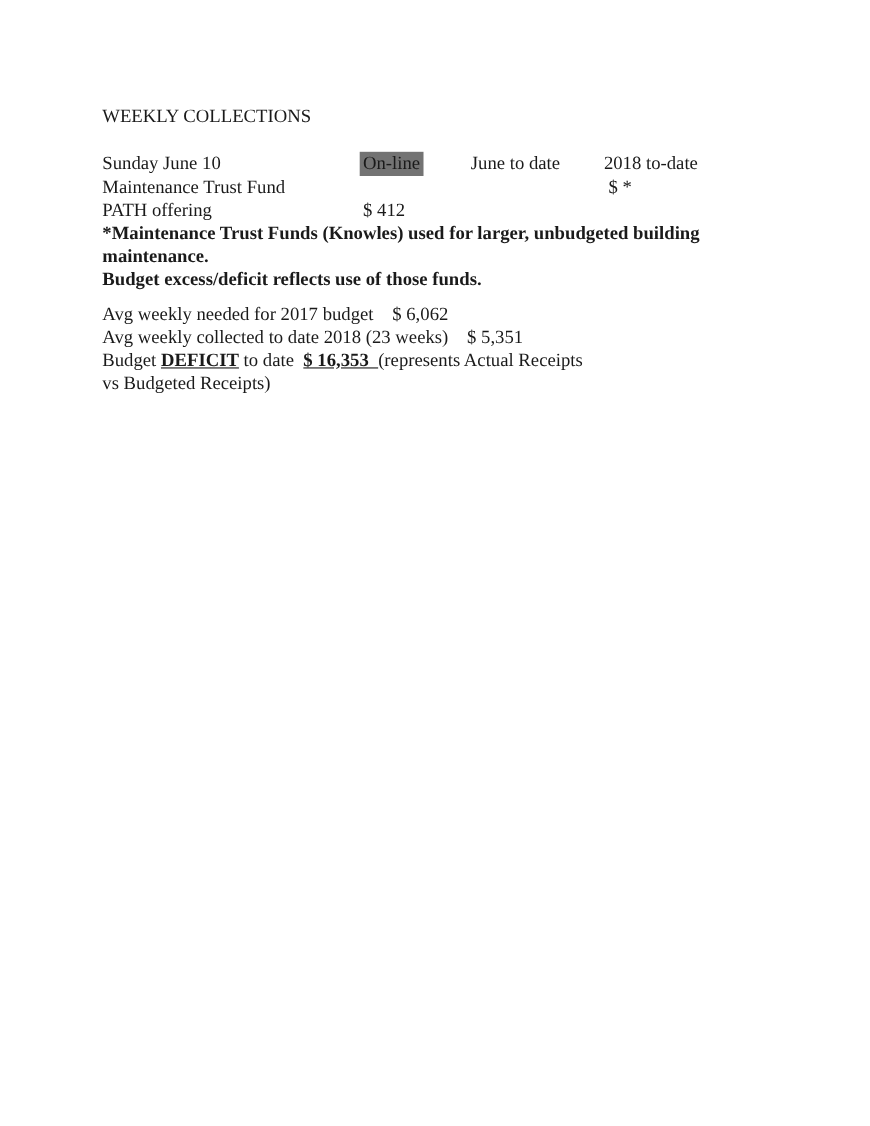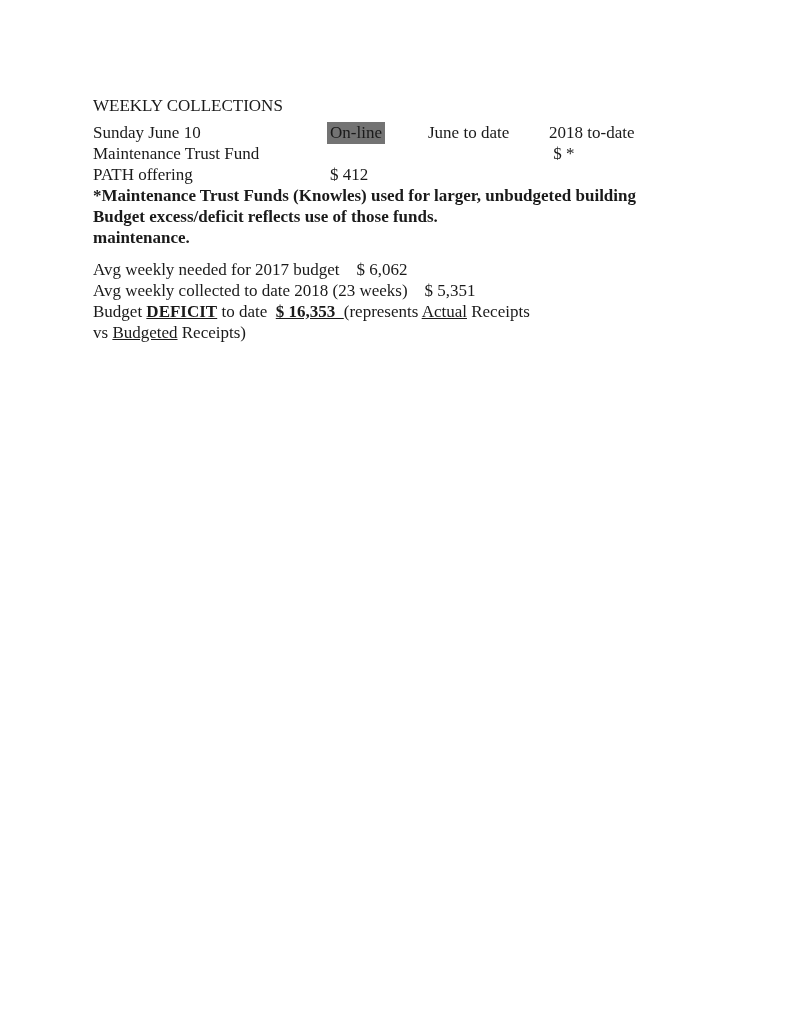--- a/index.html
+++ b/index.html
@@ -15,21 +15,21 @@
     overflow: hidden;
   }
   .content {
     position: absolute;
     left: 93px;
     top: 95px;
     width: 600px;
   }
   .title {
     white-space: pre-wrap;
-    margin-bottom: 6px;
+    margin-bottom: 22px;
   }
   .table { }
   .row {
     display: grid;
     grid-template-columns: 237px 98px 121px 1fr;
     line-height: 21px;
   }
   .cell { white-space: pre-wrap; }
   .hl {
     background: #737373;
@@ -40,21 +40,21 @@
     font-weight: 700;
     margin-bottom: 11px;
   }
   .footnote div { white-space: pre-wrap; }
   .summary div { white-space: pre-wrap; }
   .bu {
     font-weight: 700;
     text-decoration: underline;
     font-family: Liberation Serif, serif;
   }
-  .u { text-decoration: underline; }
+  .u { }
 </style>
 </head>
 <body>
 
 <div class="content">
 
   <div class="title">WEEKLY COLLECTIONS</div>
 
   <div class="table">
     <div class="row">
@@ -72,22 +72,22 @@
     <div class="row">
       <span class="cell">PATH offering</span>
       <span class="cell">$ 412</span>
       <span class="cell"></span>
       <span class="cell"></span>
     </div>
   </div>
 
   <div class="footnote">
     <div>*Maintenance Trust Funds (Knowles) used for larger, unbudgeted building</div>
+    <div>maintenance.</div>
     <div>Budget excess/deficit reflects use of those funds.</div>
-    <div>maintenance.</div>
   </div>
 
   <div class="summary">
     <div>Avg weekly needed for 2017 budget    $ 6,062</div>
     <div>Avg weekly collected to date 2018 (23 weeks)    $ 5,351</div>
     <div><span>Budget </span><span class="bu">DEFICIT</span><span> to date  </span><span class="bu">$ 16,353  </span><span>(represents </span><span class="u">Actual</span><span> Receipts</span></div>
     <div><span>vs </span><span class="u">Budgeted</span><span> Receipts)</span></div>
   </div>
 
 </div>

